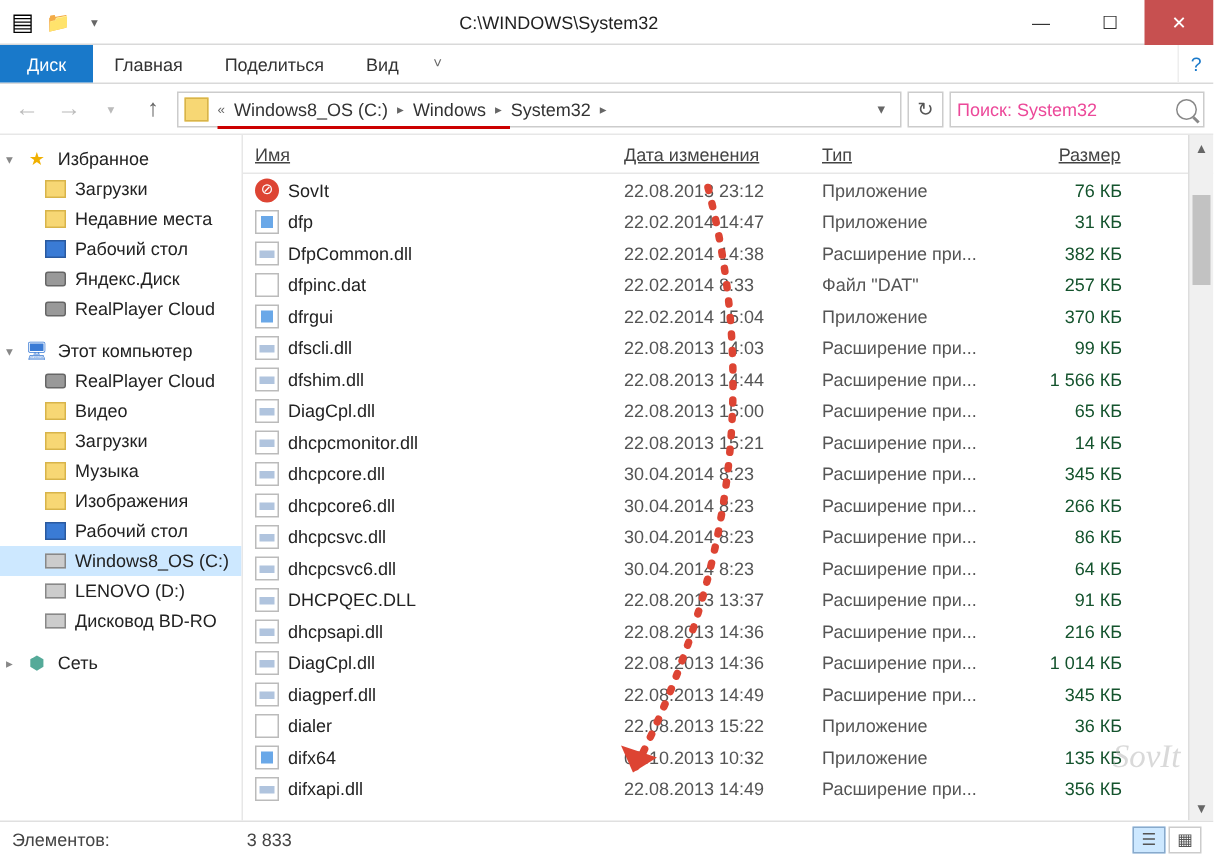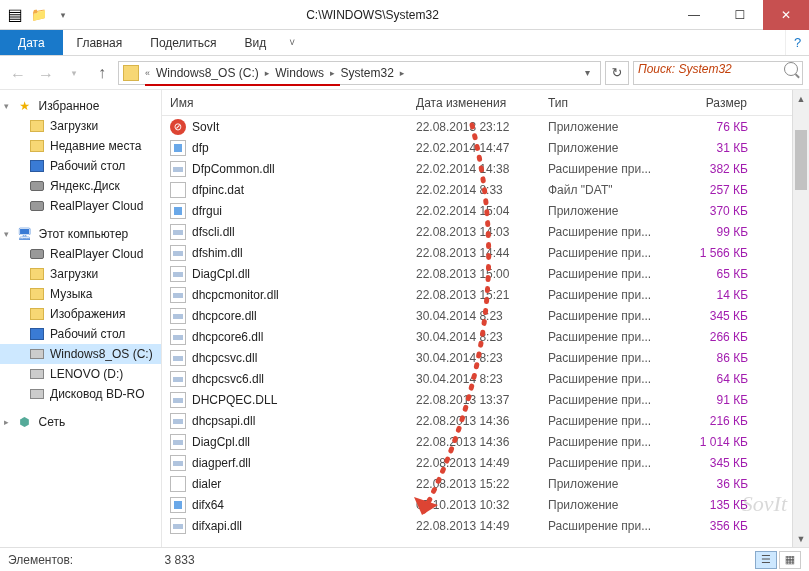--- a/index.html
+++ b/index.html
@@ -27,21 +27,21 @@
 .navbar .navbtn { width: 24px; height: 24px; display:flex; align-items:center; justify-content:center; color:#bbb; font-size:16px;}
 .navbar .navbtn.enabled { color:#666; }
 .navbar .up { border:1px solid transparent; color:#666; }
 .breadcrumb { flex:1; height:24px; border:1px solid #ccc; display:flex; align-items:center; padding:0 4px; font-size:12px; position:relative; background:#fff;}
 .breadcrumb .folder-ico { width:16px; height:16px; background:#f7d774; border:1px solid #d8b44a; margin-right:4px;}
 .breadcrumb .crumb { color:#333; padding:0 4px; white-space:nowrap;}
 .breadcrumb .sep { color:#666; font-size:9px; padding:0 2px;}
 .breadcrumb .crumb-drop { margin-left:auto; color:#666; font-size:10px; padding:0 6px;}
 .breadcrumb .underline { position:absolute; left:26px; right:260px; bottom:-2px; height:2px; background:#c00;}
 .refresh { width:24px; height:24px; border:1px solid #ccc; display:flex; align-items:center; justify-content:center; color:#555; font-size:13px;}
-.search { width:170px; height:24px; border:1px solid #ccc; display:flex; padding:0 4px; font-size:12px; color:#c2410c; gap:4px;font-style:italic;}
+.search { width:170px; height:24px; border:1px solid #ccc; display:flex; align-items:center; padding:0 4px; font-size:12px; color:#ec4899; gap:4px;}
 .search .mag { width:14px; height:14px; border:1.5px solid #888; border-radius:50%; position:relative;}
 .search .mag::after { content:""; position:absolute; width:5px; height:1.5px; background:#888; bottom:-2px; right:-3px; transform:rotate(45deg);}
 
 
 .body { display:flex; height: calc(571px - 30px - 26px - 34px - 24px); }
 .sidebar { width:162px; border-right:1px solid #e7e7e7; overflow:hidden; padding-top:6px; font-size:12px;}
 .sidebar .group { margin-bottom:8px;}
 .sidebar .item { display:flex; align-items:center; height:20px; padding-left:14px; gap:6px; color:#222; white-space:nowrap; overflow:hidden;}
 .sidebar .item.header { padding-left:4px; font-weight:400;}
 .sidebar .item.sel { background:#cde8ff; }
@@ -51,32 +51,32 @@
 .ico.star { color:#f0b000;}
 .ico.fold { background:#f7d774; border:1px solid #d8b44a; width:14px; height:12px;}
 .ico.desk { background:#3a7bd5; border:1px solid #2a5aa0; width:14px; height:12px;}
 .ico.disk { background:#999; border:1px solid #666; border-radius:2px; width:14px; height:10px;}
 .ico.comp { color:#3a7bd5;}
 .ico.net { color:#5a9; }
 .ico.drive { background:#ccc; border:1px solid #888; width:14px; height:10px;}
 
 .content { flex:1; position:relative; overflow:hidden;}
 .columns { display:flex; height:26px; border-bottom:1px solid #e7e7e7; font-size:12px; color:#444; align-items:center;}
-.columns .col { padding-left:8px; border-right:1px solid transparent;}
+.columns .col { padding-left:8px; border-right:1px solid transparent;text-decoration:underline;}
 .col-name { width:246px;}
 .col-date { width:132px;}
 .col-type { width:128px;}
 .col-size { width:92px; text-align:right; padding-right:12px;}
 
 .rows { height:calc(100% - 26px); overflow:hidden;}
 .row { display:flex; height:21px; align-items:center; font-size:12px; color:#222;}
 .row .c-name { width:246px; display:flex; align-items:center; gap:6px; padding-left:8px;}
 .row .c-date { width:132px; color:#555; padding-left:8px;}
 .row .c-type { width:128px; color:#555; padding-left:8px; white-space:nowrap; overflow:hidden; text-overflow:ellipsis;}
-.row .c-size { width:92px; color:#a21caf; text-align:right; padding-right:12px;}
+.row .c-size { width:92px; color:#14532d; text-align:right; padding-right:12px;}
 .fico { width:16px; height:16px; display:inline-flex; align-items:center; justify-content:center;}
 .fico.app { background:#fff; border:1px solid #bbb; position:relative;}
 .fico.app::after { content:""; position:absolute; inset:3px; background:#6aa8e8;}
 .fico.dll { background:#fff; border:1px solid #bbb; position:relative;}
 .fico.dll::before{ content:""; position:absolute; left:2px; top:5px; width:10px; height:5px; background:#b0c4de;}
 .fico.dat { background:#fff; border:1px solid #bbb;}
 .fico.red { border-radius:50%; background:#d43; color:#fff; font-size:10px; line-height:16px; text-align:center;}
 .fico.phone { background:#fff; border:1px solid #bbb;}
 
 
@@ -109,21 +109,21 @@
   </div>
   <div class="title">C:\WINDOWS\System32</div>
   <div class="controls">
     <div class="min">—</div>
     <div class="max">☐</div>
     <div class="close">✕</div>
   </div>
 </div>
 
 <div class="ribbon">
-  <div class="file">Дата</div>
+  <div class="file">Диск</div>
   <div class="tab">Главная</div>
   <div class="tab">Поделиться</div>
   <div class="tab">Вид</div>
   <div class="caret">˅</div>
   <div class="help">?</div>
 </div>
 
 <div class="navbar">
   <div class="navbtn">←</div>
   <div class="navbtn">→</div>
@@ -192,20 +192,25 @@
       </div>
       <div id="comp-items">
           <div class="item">
             <span class="hidden-arrow"></span>
             <span class="ico disk"></span>
             <span>RealPlayer Cloud</span>
           </div>
           <div class="item">
             <span class="hidden-arrow"></span>
             <span class="ico fold"></span>
+            <span>Видео</span>
+          </div>
+          <div class="item">
+            <span class="hidden-arrow"></span>
+            <span class="ico fold"></span>
             <span>Загрузки</span>
           </div>
           <div class="item">
             <span class="hidden-arrow"></span>
             <span class="ico fold"></span>
             <span>Музыка</span>
           </div>
           <div class="item">
             <span class="hidden-arrow"></span>
             <span class="ico fold"></span>

